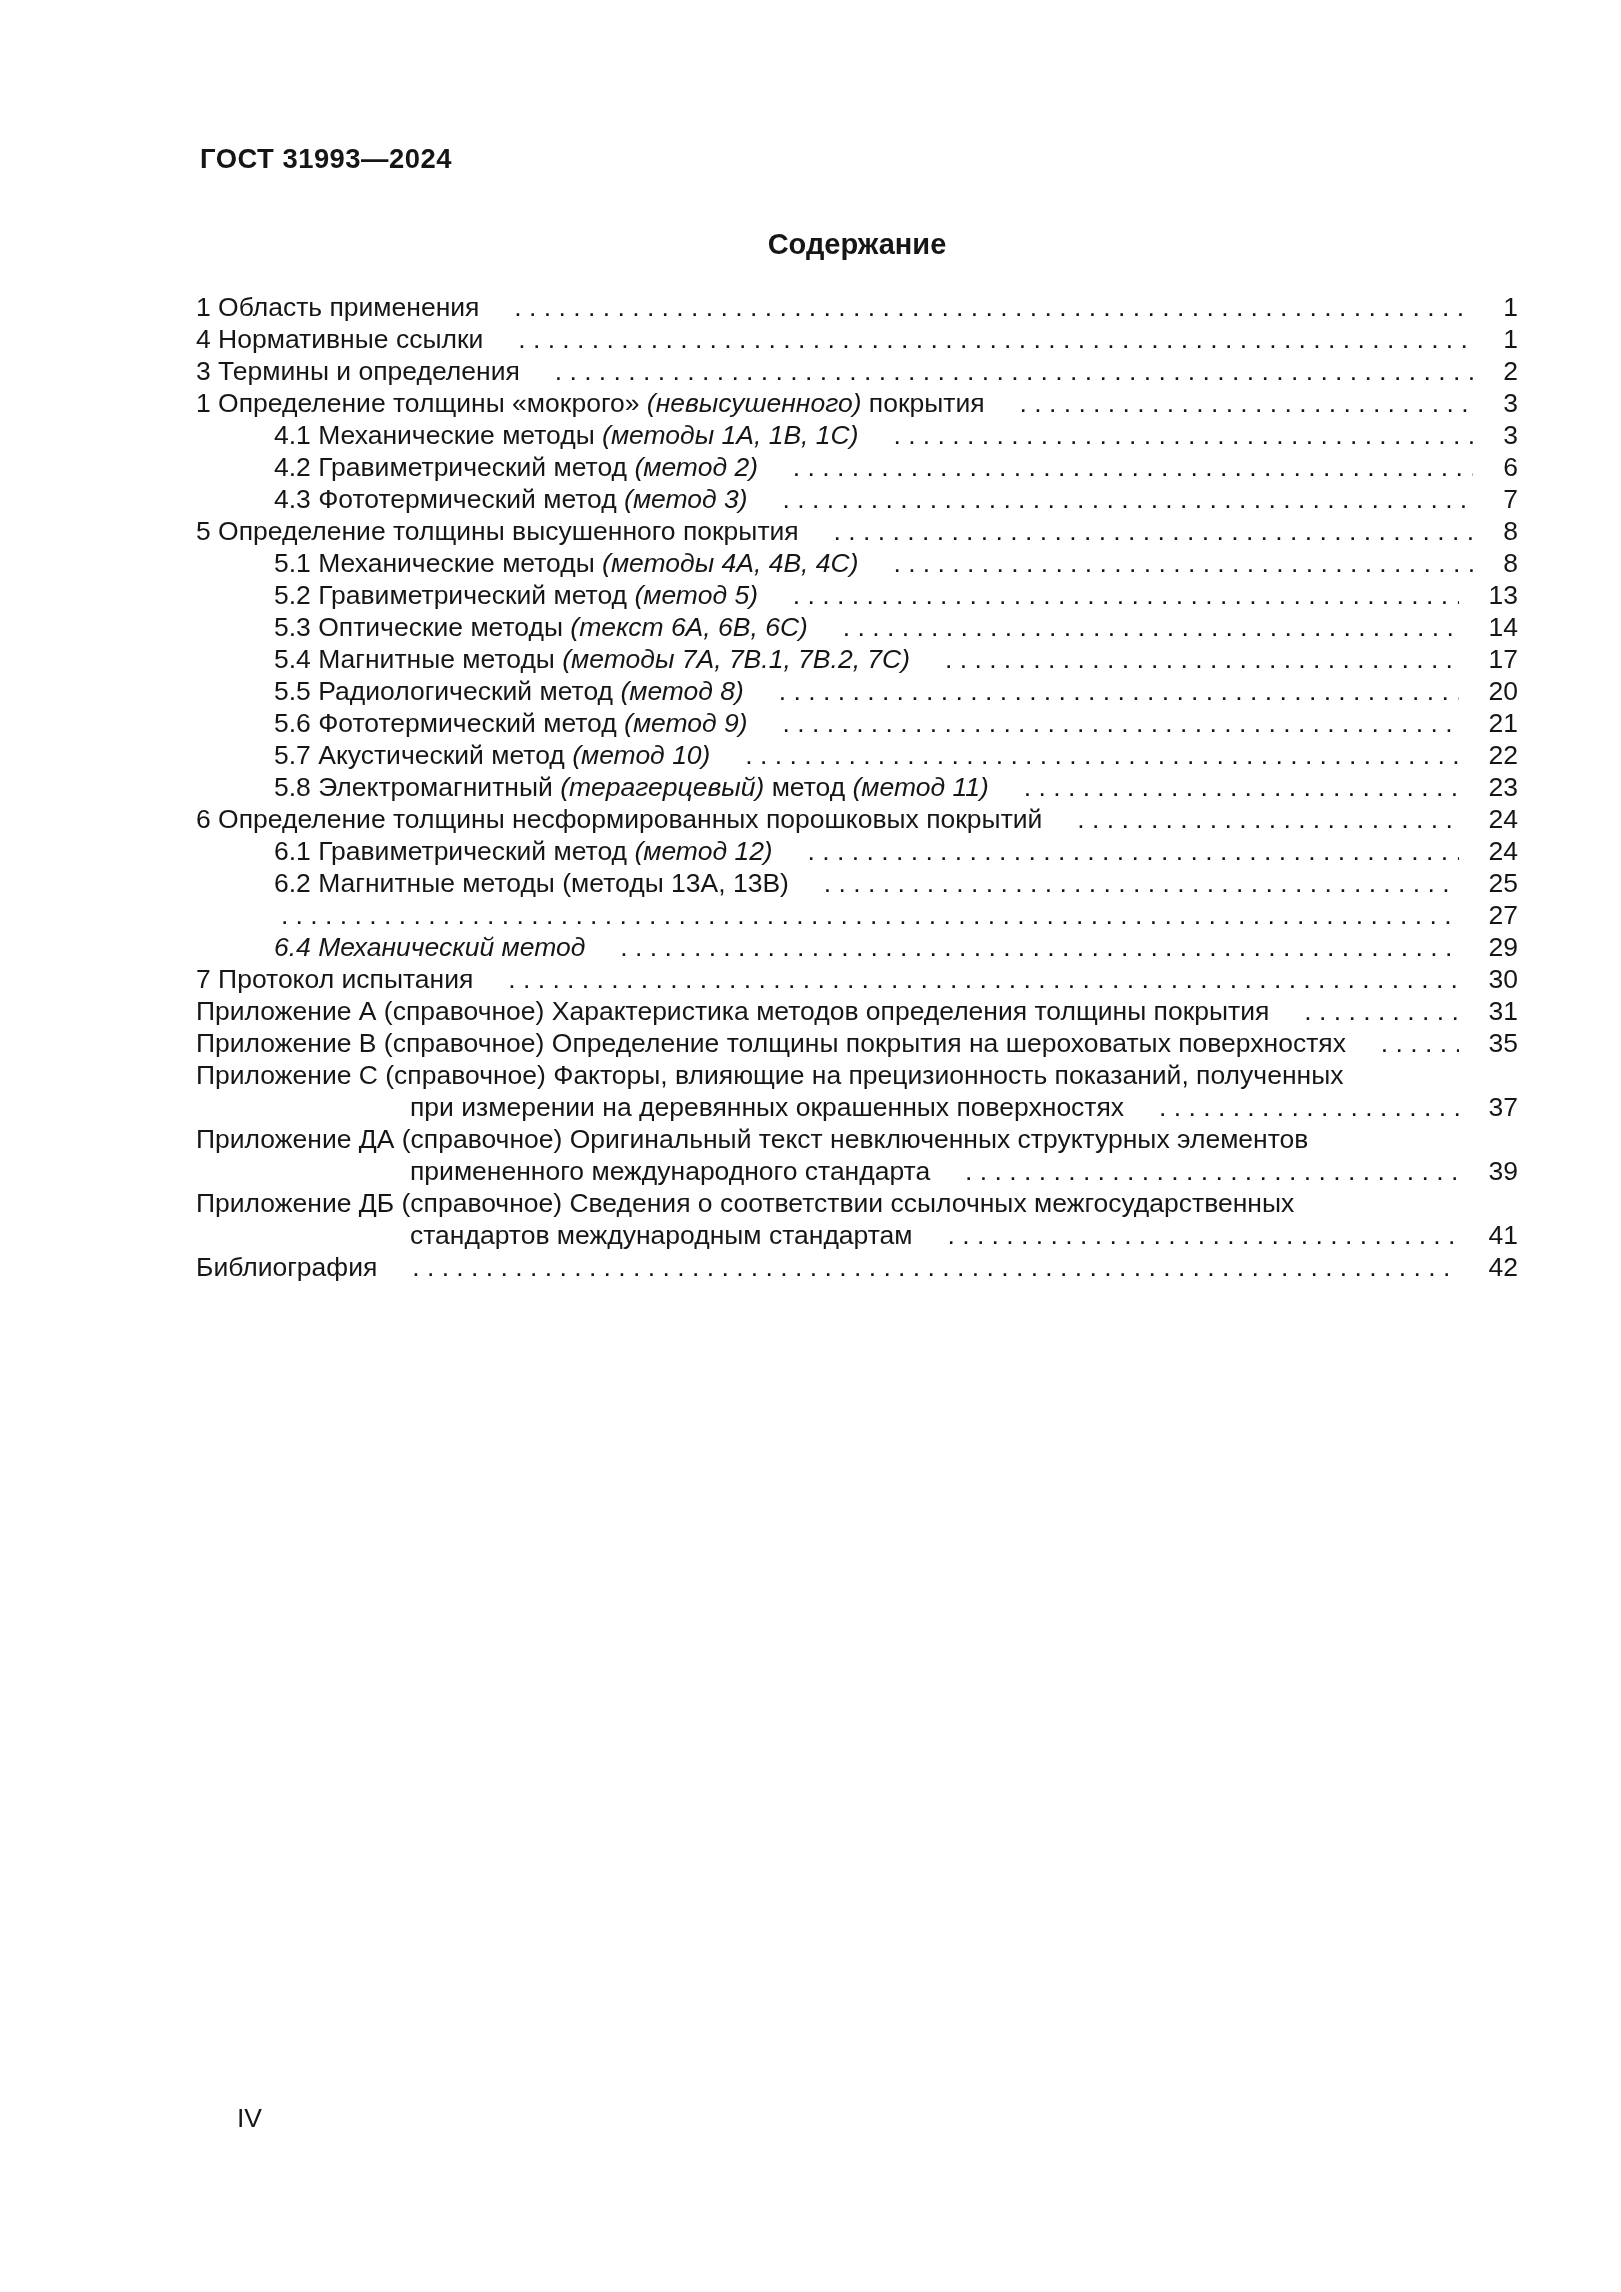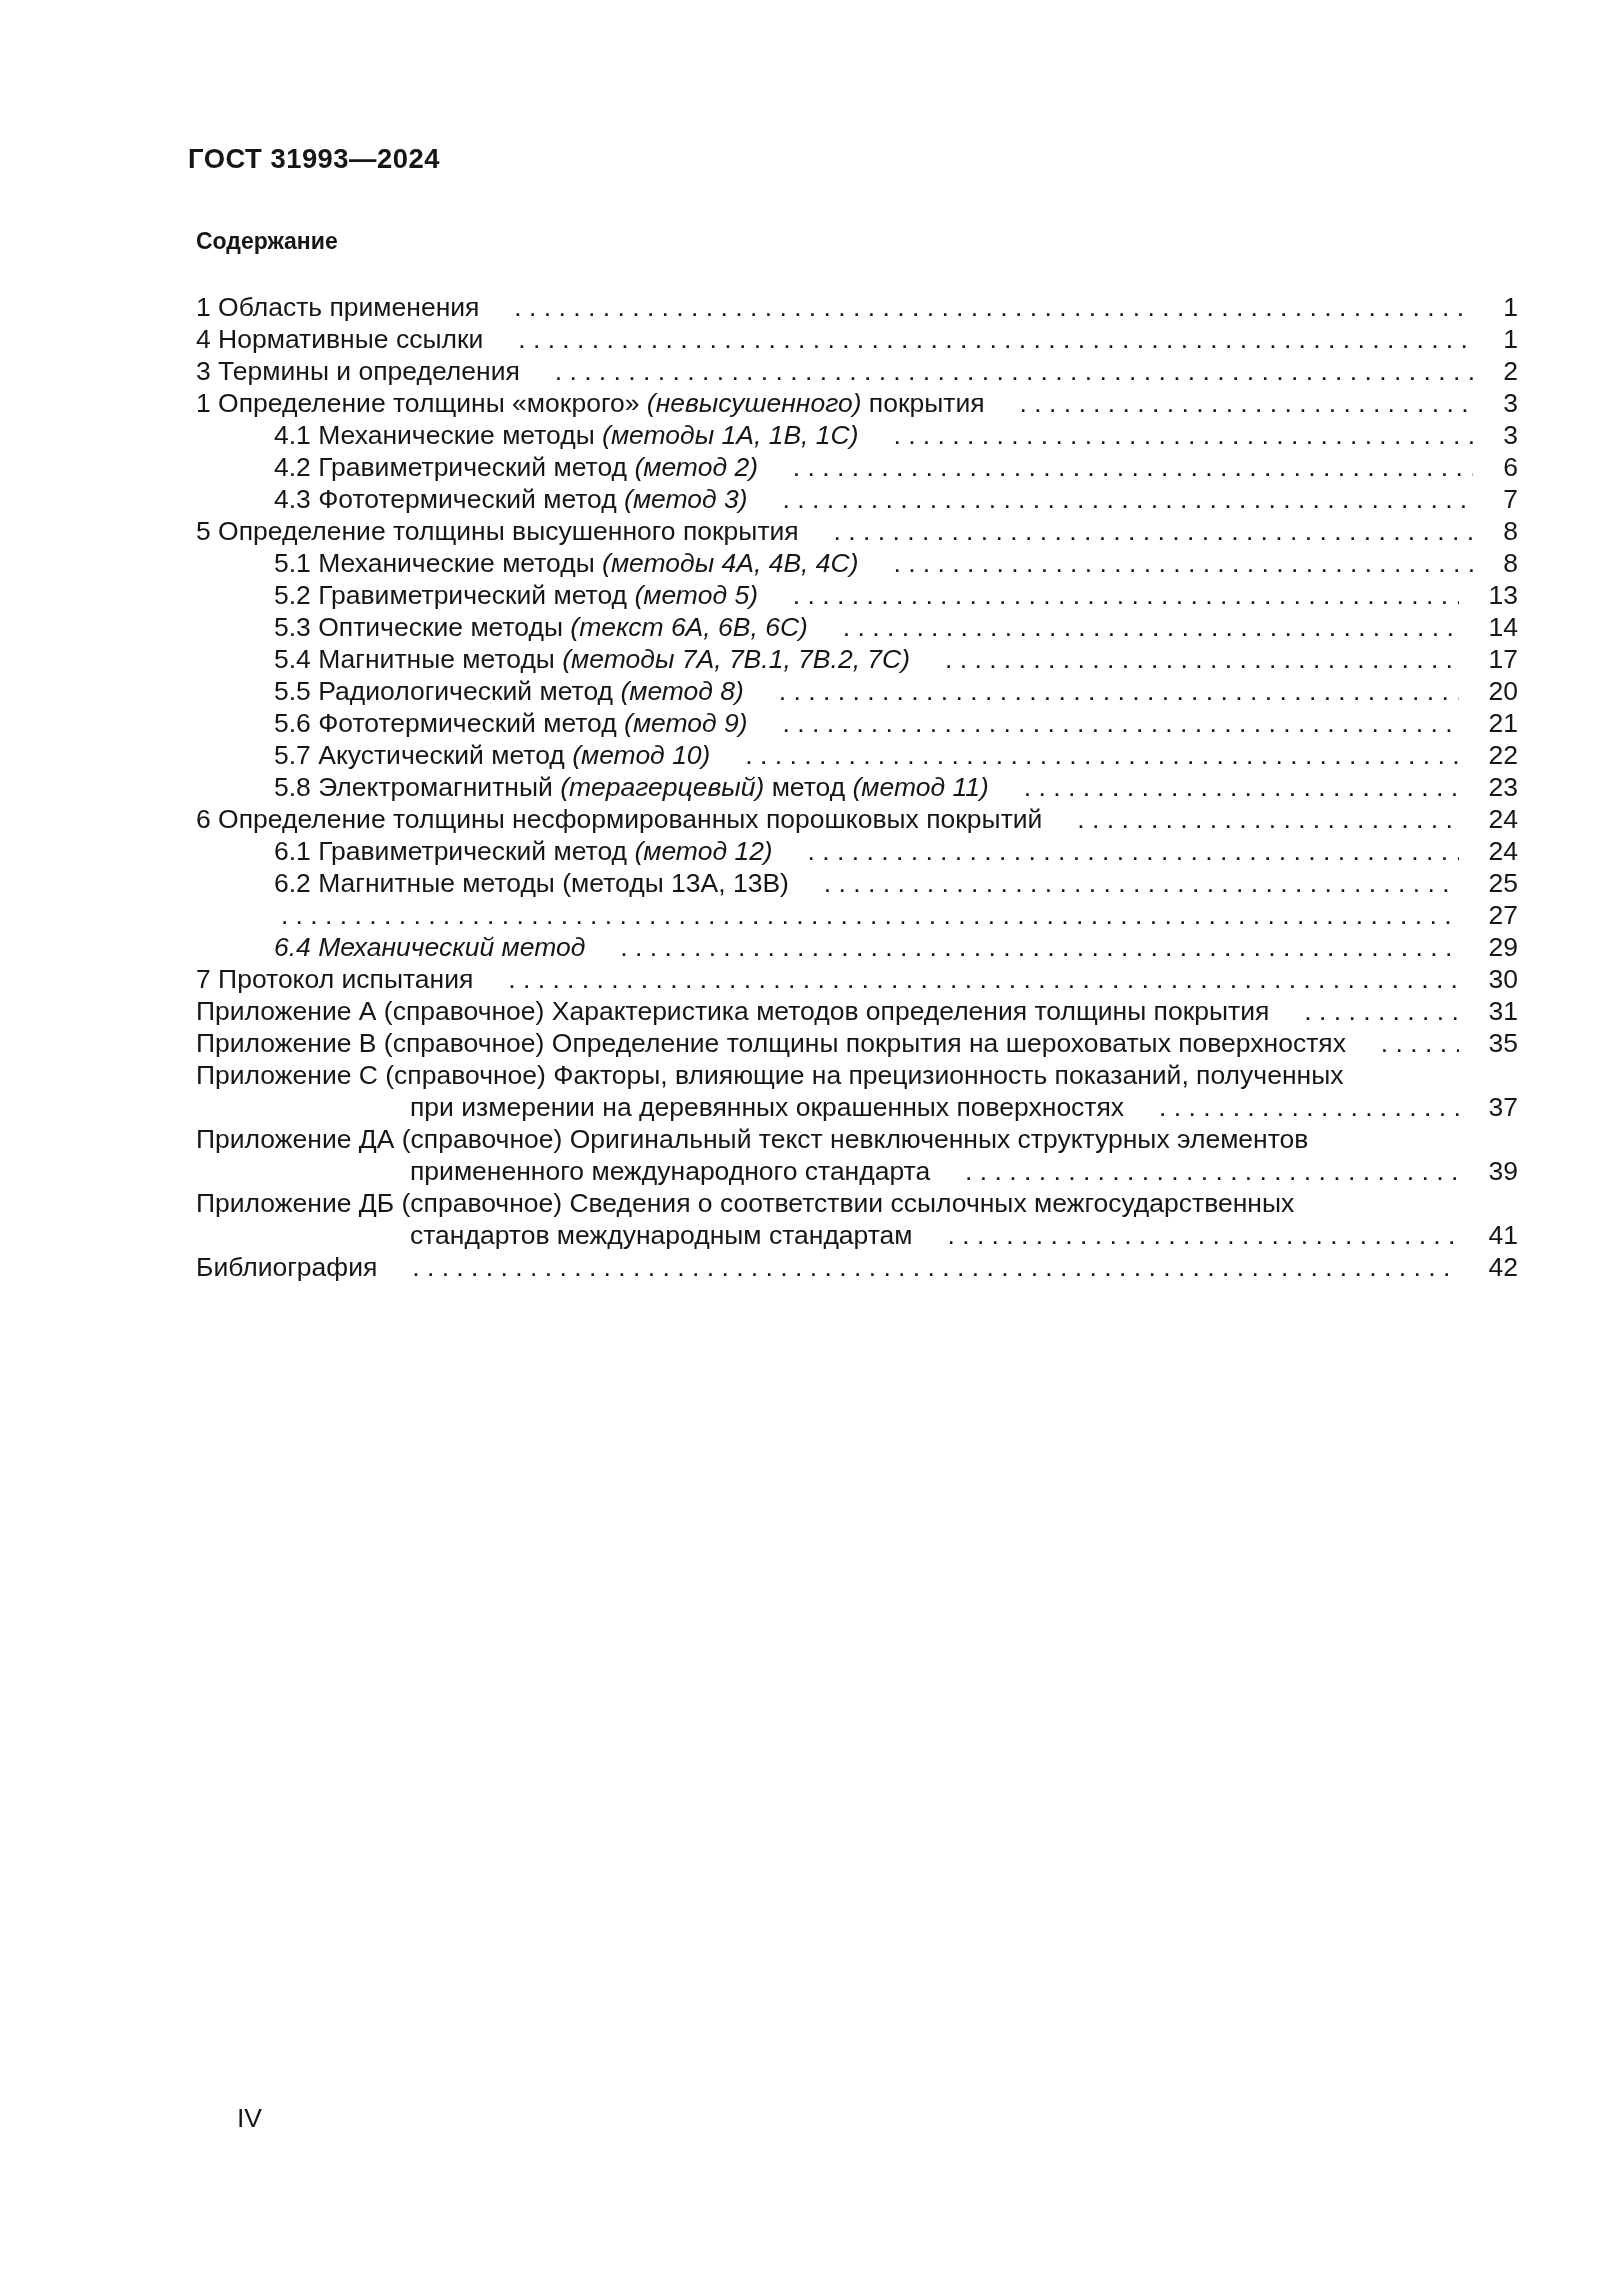--- a/index.html
+++ b/index.html
@@ -6,31 +6,32 @@
   body {
     width: 1621px;
     height: 2293px;
     position: relative;
     font-family: "Liberation Sans", sans-serif;
     color: #161616;
   }
   .doc-header {
     position: absolute;
     top: 143px;
-    left: 188px;
+    left: 200px;
     font-size: 27.4px;
     font-weight: bold;
     letter-spacing: 0.5px;
   }
   .doc-title {
     position: absolute;
     top: 228px;
     left: 196px;
     width: 1322px;
-    font-size: 23px;
+    text-align: center;
+    font-size: 29px;
     font-weight: bold;
   }
   .toc {
     position: absolute;
     top: 291px;
     left: 196px;
     width: 1322px;
     font-size: 26.5px;
     line-height: 32px;
   }

